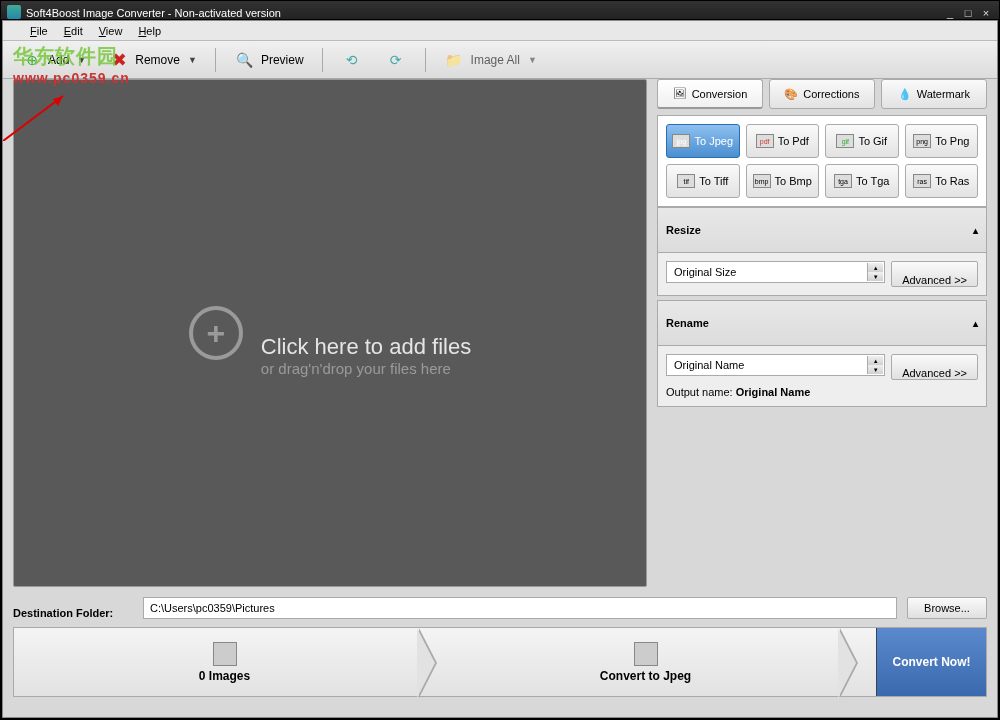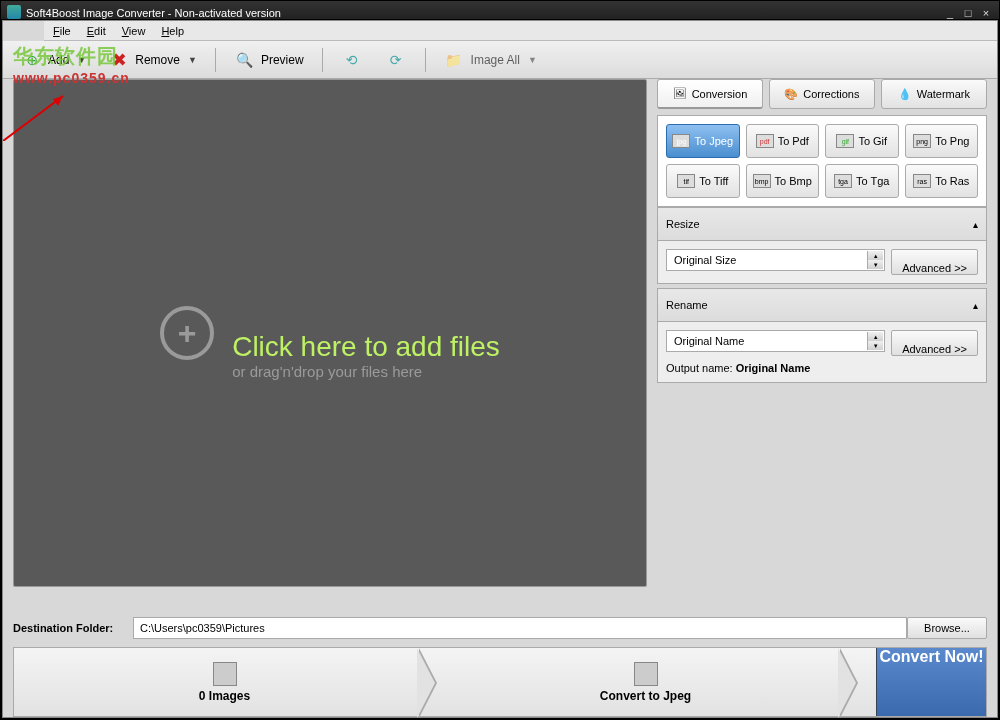--- a/index.html
+++ b/index.html
@@ -8,78 +8,78 @@
 .titlebar { height: 20px; background: linear-gradient(#333,#222); color: #fff; font-size: 11px; display: flex; align-items: flex-end; padding: 0 6px; border: 1px solid #000; }
 .titlebar .app-icon { width: 14px; height: 14px; background: linear-gradient(#4a9,#28a); border-radius: 2px; margin-right: 5px; }
 .titlebar-controls { margin-left: auto; display: flex; gap: 4px; }
 .titlebar-controls span { width: 14px; height: 12px; display: inline-flex; align-items: center; justify-content: center; color: #ddd; font-size: 11px; cursor: pointer; }
 
 .app-body { position: absolute; top: 20px; left: 2px; right: 2px; bottom: 2px; background: #d8d8d8; border: 1px solid #888; }
 
 .watermark { position: absolute; top: 22px; left: 10px; font-size: 20px; font-weight: bold; color: rgba(120,200,60,0.85); z-index: 50; letter-spacing: 1px; }
 .watermark .sub { display: block; font-size: 14px; font-weight: bold; color: #c33; }
 
-.menubar { height: 20px; display: flex; align-items: center; padding: 0 5px; font-size: 11px; gap: 8px; background: #e8e8e8; border-bottom: 1px solid #bbb; margin-left: 41px; }
+.menubar { height: 20px; display: flex; align-items: center; padding: 0 23px; font-size: 11px; gap: 8px; background: #e8e8e8; border-bottom: 1px solid #bbb; }
 .menubar span { cursor: pointer; padding: 0 4px; }
 .menubar span u { text-decoration: underline; }
 
 .toolbar { height: 38px; display: flex; align-items: center; padding: 0 10px; gap: 6px; background: linear-gradient(#f0f0f0,#dcdcdc); border-bottom: 1px solid #aaa; }
 .tool-btn { display: inline-flex; align-items: center; gap: 5px; padding: 3px 8px; font-size: 12px; cursor: pointer; border-radius: 3px; }
 .tool-sep { width: 1px; height: 24px; background: #aaa; margin: 0 4px; }
 .ico { width: 22px; height: 22px; display: inline-flex; align-items: center; justify-content: center; font-size: 14px; }
 .ico-add { color: #3a3; }
 .ico-remove { color: #c22; font-size: 18px; }
 .ico-preview { color: #555; }
 .ico-rotate { color: #4aa; }
 .ico-folder { color: #888; }
 .dd-arrow { font-size: 9px; color: #444; margin-left: 3px; }
 
 .main-row { position: absolute; top: 58px; left: 10px; right: 10px; bottom: 130px; display: flex; gap: 10px; }
 
 .preview-area { flex: 1; background: #595959; border: 1px solid #999; border-radius: 2px; display: flex; align-items: center; justify-content: center; color: #ddd; }
 .preview-inner { display: flex; align-items: center; gap: 18px; }
 .plus-circle { width: 54px; height: 54px; border: 4px solid #9a9a9a; border-radius: 50%; display: flex; align-items: center; justify-content: center; color: #9a9a9a; font-size: 32px; font-weight: bold; }
-.preview-text .t1 { font-size: 28px; color: #bef264; margin-top: 44px; }
+.preview-text .t1 { font-size: 22px; color: #e5e5e5; margin-top: 44px; }
 .preview-text .t2 { font-size: 15px; color: #9a9a9a; }
 
 .side-panel { width: 330px; display: flex; flex-direction: column; }
 .tab-row { display: flex; gap: 6px; padding-bottom: 6px; }
 .tab-btn { flex: 1; height: 30px; background: linear-gradient(#fafafa,#e2e2e2); border: 1px solid #aaa; border-radius: 3px; display: flex; align-items: center; justify-content: center; gap: 5px; font-size: 11px; cursor: pointer; }
 .tab-btn.active { background: linear-gradient(#fff,#f0f0f0); border-bottom: 2px solid #999; }
 .format-grid { background: #fff; border: 1px solid #aaa; padding: 8px; display: grid; grid-template-columns: repeat(4,1fr); gap: 6px; }
 .fmt-btn { height: 34px; background: linear-gradient(#fafafa,#e2e2e2); border: 1px solid #aaa; border-radius: 3px; display: flex; align-items: center; justify-content: center; gap: 4px; font-size: 11px; cursor: pointer; }
 .fmt-btn.active { background: linear-gradient(#8ec0f0,#4a8ed0); border-color: #2a6eb0; color: #fff; }
 .fmt-ico { width: 18px; height: 14px; background: #ddd; border: 1px solid #888; font-size: 7px; display: inline-flex; align-items: center; justify-content: center; }
 
 .quality-row { display: flex; align-items: center; gap: 8px; padding: 10px 6px; font-size: 11px; }
 .slider-track { flex: 1; height: 4px; background: #ccc; border-radius: 2px; position: relative; }
 .slider-thumb { position: absolute; top: -5px; width: 12px; height: 14px; background: #444; border-radius: 2px; left: 85%; }
 .qual-box { width: 34px; height: 20px; border: 1px solid #aaa; background: #fff; font-size: 11px; text-align: center; }
 
-.section-hdr { background: linear-gradient(#e8e8e8,#dcdcdc); border: 1px solid #aaa; padding: 10px 8px; font-size: 11px; font-weight: normal; display: flex; align-items: center; }
+.section-hdr { background: linear-gradient(#e8e8e8,#dcdcdc); border: 1px solid #aaa; padding: 16px 8px; font-size: 11px; font-weight: bold; display: flex; align-items: center; }
 .section-hdr .collapse { margin-left: auto; font-size: 10px; cursor: pointer; }
 .section-body { border: 1px solid #aaa; border-top: none; background: #eee; padding: 8px; font-size: 11px; display: flex; flex-direction: column; gap: 6px; }
 .combo { flex: 1; height: 22px; border: 1px solid #aaa; background: #fff; font-size: 11px; padding: 0 7px; display: flex; align-items: center; position: relative; }
 .combo .spin { position: absolute; right: 1px; top: 1px; bottom: 1px; width: 16px; display: flex; flex-direction: column; }
 .combo .spin span { flex: 1; background: linear-gradient(#f0f0f0,#d0d0d0); border-left: 1px solid #aaa; font-size: 6px; display: flex; align-items: center; justify-content: center; cursor: pointer; }
 .adv-btn { height: 22px; padding: 12px 10px; background: linear-gradient(#fafafa,#e0e0e0); border: 1px solid #aaa; border-radius: 2px; font-size: 11px; cursor: pointer; }
 
 .bottom-area { position: absolute; left: 10px; right: 10px; bottom: 10px; height: 110px; }
-.dest-row { display: flex; align-items: center; font-size: 11px; margin-bottom: 8px; margin-top: 20px; }
+.dest-row { display: flex; align-items: flex-end; gap: 10px; font-size: 11px; margin-bottom: 8px; }
 .dest-row label { font-weight: bold; width: 120px; }
 .dest-input { flex: 1; height: 22px; border: 1px solid #aaa; background: #fff; padding: 0 6px; font-size: 11px; }
 .browse-btn { height: 22px; width: 80px; background: linear-gradient(#fafafa,#e0e0e0); border: 1px solid #aaa; border-radius: 2px; font-size: 11px; cursor: pointer; }
 
 .step-row { display: flex; height: 70px; border: 1px solid #aaa; background: linear-gradient(#f4f4f4,#e2e2e2); }
 .step { flex: 1; display: flex; flex-direction: column; align-items: center; justify-content: center; font-size: 12px; font-weight: bold; position: relative; }
 .step-ico { width: 24px; height: 24px; margin-bottom: 3px; background: #ccc; border: 1px solid #888; }
 .step-arrow { position: absolute; right: -18px; top: 0; bottom: 0; width: 36px; pointer-events: none; }
 .step-arrow::before { content:""; position: absolute; left: 0; top: 0; border-left: 18px solid #e2e2e2; border-top: 35px solid transparent; border-bottom: 35px solid transparent; z-index: 2; }
 .step-arrow::after { content:""; position: absolute; left: 2px; top: 0; border-left: 18px solid #aaa; border-top: 35px solid transparent; border-bottom: 35px solid transparent; z-index: 1; }
-.convert-btn { width: 110px; background: linear-gradient(#5a8acd,#3a6aad); color: #fff; display: flex; align-items: flex-start; justify-content: center; font-size: 16px; font-weight: bold; cursor: pointer; border-left: 1px solid #345; margin-left: 20px; }
+.convert-btn { width: 110px; background: linear-gradient(#5a8acd,#3a6aad); color: #fff; display: flex; align-items: center; justify-content: center; font-size: 12px; font-weight: bold; cursor: pointer; border-left: 1px solid #345; margin-left: 20px; }
 
 .red-arrow { position: absolute; top: 60px; left: 0; width: 80px; height: 60px; z-index: 60; pointer-events: none; }
 </style>
 </head>
 <body>
 
 <div class="titlebar">
   <span class="app-icon"></span>
   <span>Soft4Boost Image Converter - Non-activated version</span>
   <div class="titlebar-controls">

